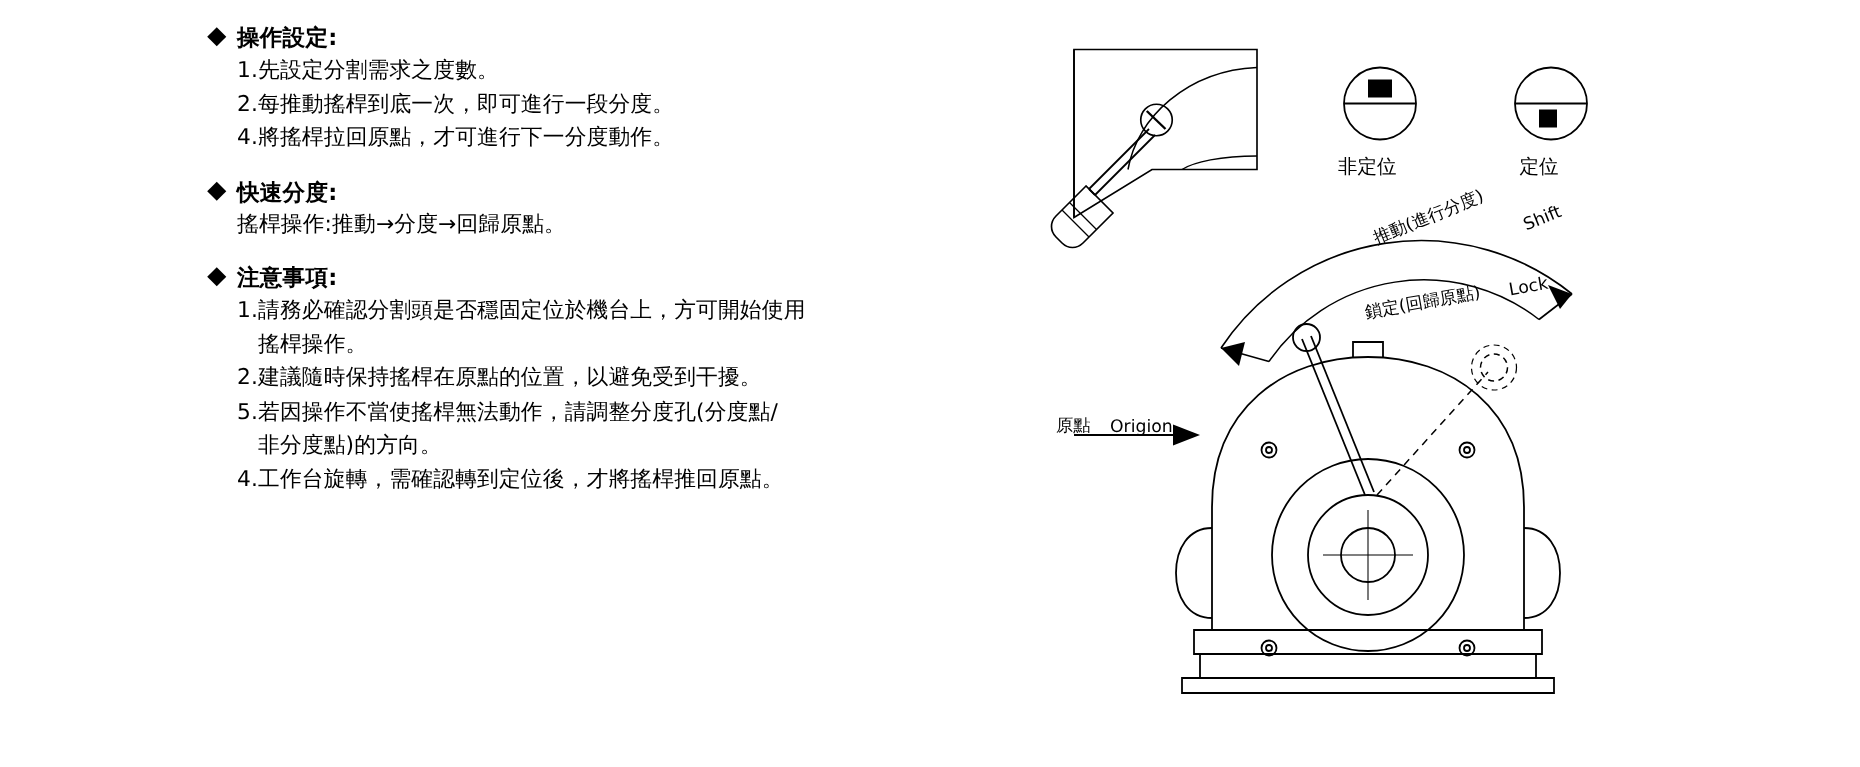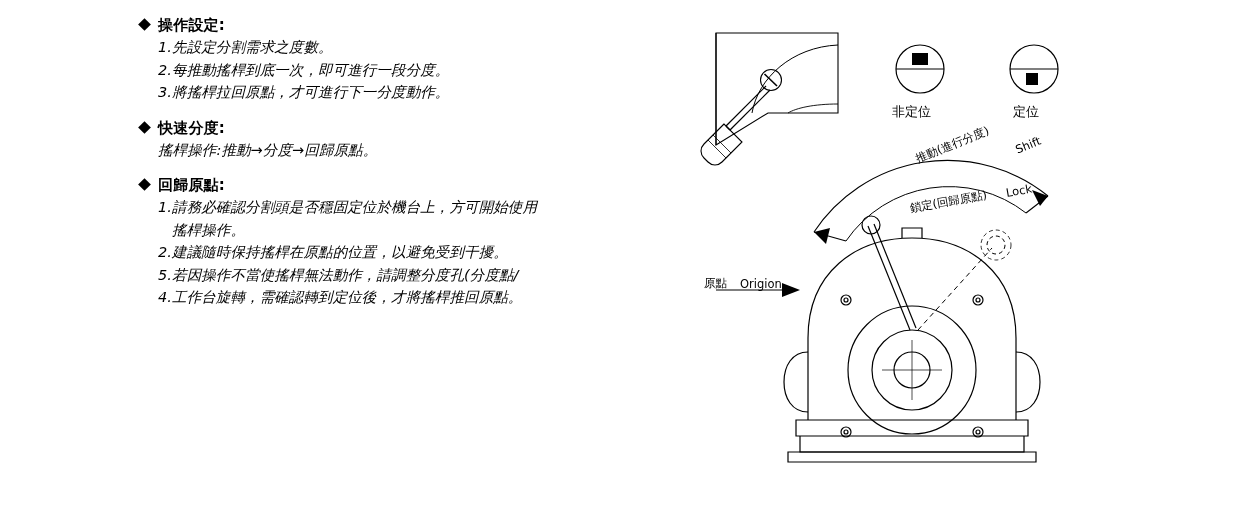--- a/index.html
+++ b/index.html
@@ -49,21 +49,20 @@
     margin-top: 6px;
     margin-right: 9px;
     flex: 0 0 auto;
   }
   .head-text {
     font-size: 15px;
     line-height: 22px;
   }
   .lines {
     margin-left: 18px;
-    font-style: italic;
   }
   .line {
     font-size: 14.5px;
     line-height: 22.5px;
     letter-spacing: 0.1px;
     white-space: pre;
   }
   .line.indent {
     padding-left: 14px;
   }
@@ -108,45 +107,46 @@
   <div class="text-col">
 
     <div class="block">
       <div class="block-head">
         <span class="diamond"></span>
         <span class="head-text">操作設定:</span>
       </div>
       <div class="lines">
         <div class="line">1.先設定分割需求之度數。</div>
         <div class="line">2.每推動搖桿到底一次，即可進行一段分度。</div>
-        <div class="line">3.將搖桿拉回原點，才可進行下一分度動作。</div>
+        <div class="line">4.將搖桿拉回原點，才可進行下一分度動作。</div>
       </div>
     </div>
 
 
     <div class="block">
       <div class="block-head">
         <span class="diamond"></span>
         <span class="head-text">快速分度:</span>
       </div>
       <div class="lines">
         <div class="line">搖桿操作:推動→分度→回歸原點。</div>
       </div>
     </div>
 
     <div class="block">
       <div class="block-head">
         <span class="diamond"></span>
-        <span class="head-text">回歸原點:</span>
+        <span class="head-text">注意事項:</span>
       </div>
       <div class="lines">
         <div class="line">1.請務必確認分割頭是否穩固定位於機台上，方可開始使用</div>
         <div class="line indent">搖桿操作。</div>
         <div class="line">2.建議隨時保持搖桿在原點的位置，以避免受到干擾。</div>
         <div class="line">5.若因操作不當使搖桿無法動作，請調整分度孔(分度點/</div>
+        <div class="line indent">非分度點)的方向。</div>
         <div class="line">4.工作台旋轉，需確認轉到定位後，才將搖桿推回原點。</div>
       </div>
     </div>
 
   </div>
 
   <div class="illus">
 
     <svg width="550" height="511" viewBox="0 0 550 511">
 

